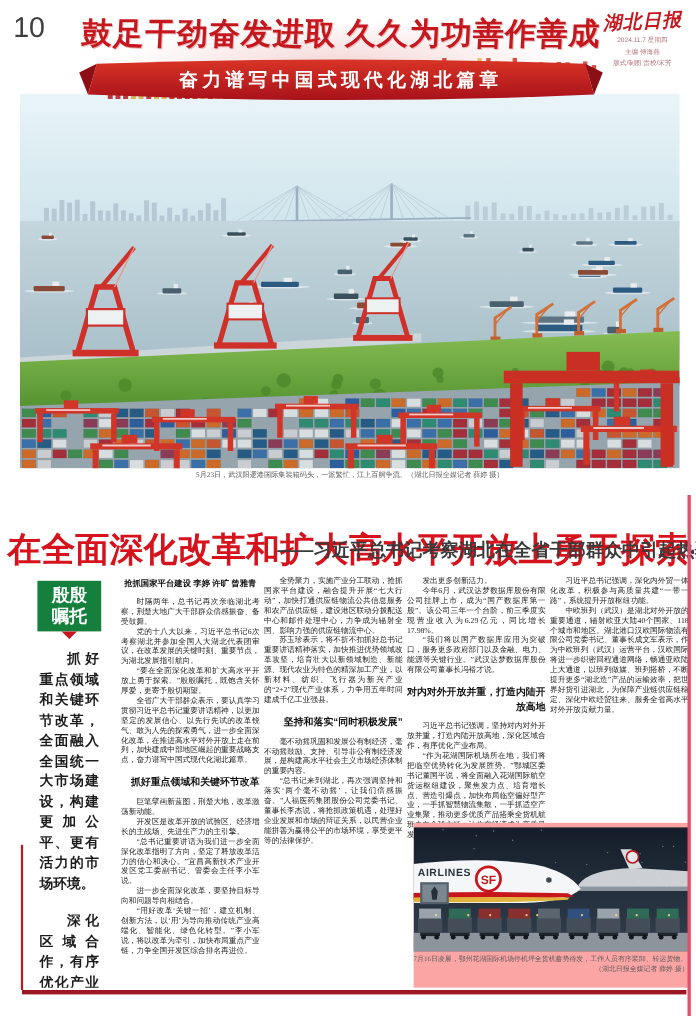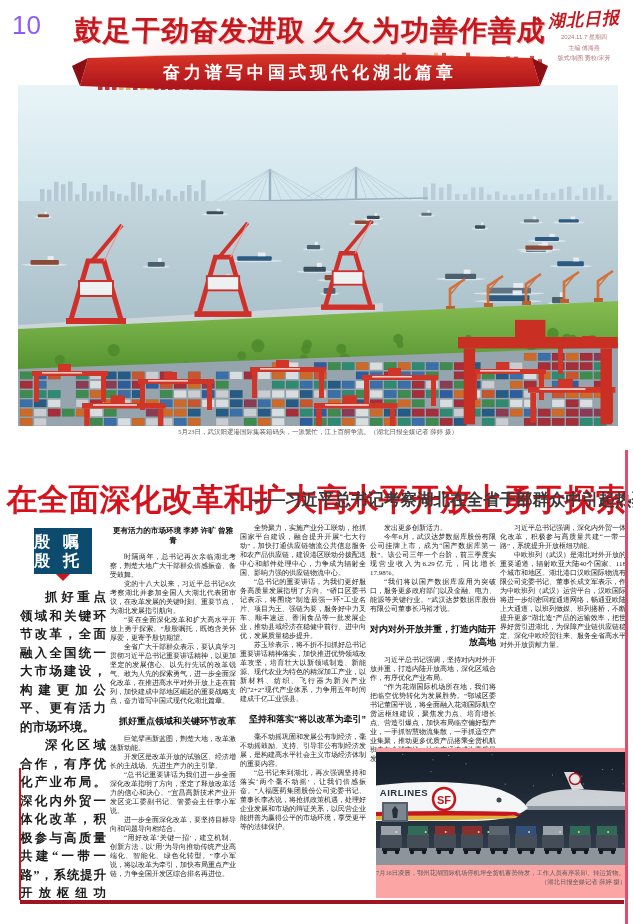--- a/index.html
+++ b/index.html
@@ -1,20 +1,20 @@
 <!DOCTYPE html>
 <html><head>
 <meta charset="utf-8">
 <style>
   html,body{margin:0;padding:0;background:#f2f2f2;}
   .page{position:relative;width:633px;height:924px;margin:0 auto;background:#ffffff;
         font-family:"Liberation Sans","DejaVu Sans",sans-serif;overflow:hidden;}
 
   
-  .page-number{position:absolute;left:12px;top:10px;font-size:26px;color:#8b5cf6;font-weight:400;}
+  .page-number{position:absolute;left:12px;top:10px;font-size:26px;color:#404040;font-weight:400;}
   .masthead{position:absolute;right:6px;top:8px;width:86px;text-align:center;}
   .masthead .logo{font-family:"Liberation Serif","DejaVu Serif",serif;font-weight:bold;font-style:italic;
                   font-size:17px;color:#c5171e;transform:rotate(-3deg);letter-spacing:1px;}
   .masthead .small{font-size:6px;color:#b4767a;line-height:8.5px;margin-top:2px;}
 
   .banner{position:absolute;left:70px;top:12px;width:480px;text-align:center;}
   .banner .calli{position:relative;font-family:"Liberation Serif","DejaVu Serif",serif;font-weight:bold;
                  font-size:28px;color:#c5171e;letter-spacing:1px;transform:skewX(-3deg);
                  text-shadow:1px 1px 0 #e9b6b6;white-space:nowrap;}
   .banner .mountain{position:absolute;left:30px;top:6px;width:420px;height:58px;
@@ -28,27 +28,27 @@
 
   
   .headline{position:absolute;left:0;top:447px;width:633px;text-align:center;
             font-size:31px;font-weight:bold;color:#d6131d;letter-spacing:0px;white-space:nowrap;margin-top:32px;}
   .subheadline{position:absolute;left:0;top:489px;width:633px;text-align:right;
             font-size:16.5px;font-weight:bold;color:#3a3a3a;padding-left:48px;}
 
   
   .body-area{position:absolute;left:20px;top:524px;width:606px;height:374px;display:flex;gap:4px;overflow:hidden;}
   .sidebar{width:86px;flex:0 0 86px;}
-  .quote-box{width:58px;height:46px;background:#0c4a6e;color:#fff;margin:4px auto 14px auto;position:relative;
-             display:flex;flex-direction:row;align-items:center;justify-content:center;
+  .quote-box{width:58px;height:46px;background:#15803d;color:#fff;margin:4px auto 14px auto;position:relative;
+             display:flex;flex-direction:column;align-items:center;justify-content:center;
              font-family:"Liberation Serif","DejaVu Serif",serif;font-weight:bold;font-size:16px;line-height:19px;}
   .quote-box:after{content:"";position:absolute;left:50%;bottom:-7px;transform:translateX(-50%);
              border-left:7px solid transparent;border-right:7px solid transparent;border-top:7px solid #c9161e;}
   .quote-text p{font-family:"Liberation Serif","DejaVu Serif",serif;font-weight:bold;font-size:12.5px;
-             line-height:18.5px;color:#1c1c1c;text-align:justify;text-indent:2em;margin:0;}
+             line-height:18.5px;color:#1c1c1c;text-align:justify;text-indent:2em;margin:16px;}
   .cols{display:flex;gap:4px;flex:1 1 auto;position:relative;}
   .col{width:126px;flex:0 0 126px;overflow:hidden;}
   .byline{text-align:center;font-weight:bold;font-size:7.6px;color:#111;margin:2px 0 7px 0;}
   .subhead{text-align:right;font-weight:bold;font-size:9px;color:#111;margin:9px 0 7px 0;}
   .bodyp{font-family:"Liberation Serif","DejaVu Serif",serif;font-size:7px;line-height:9px;color:#232323;
          text-align:justify;text-indent:2em;margin:0;}
 
   
   .inset-photo{position:absolute;right:0px;bottom:0px;width:250px;height:146px;background:#fca5a5;padding-top:4px;}
   .inset-photo svg{display:block;}
@@ -727,37 +727,36 @@
       </div>
       <div class="quote-text">
         <p>抓好重点领域和关键环节改革，全面融入全国统一大市场建设，构建更加公平、更有活力的市场环境。</p>
         <p>深化区域合作，有序优化产业布局。深化内外贸一体化改革，积极参与高质量共建“一带一路”，系统提升开放枢纽功能。</p>
       </div>
     </div>
 
     <div class="cols">
 
       <div class="col">
-          <div class="byline">更有活力的市场环境 李婷 许旷 曾雅青</div>
+          <div class="byline">抢抓国家平台建设 李婷 许旷 曾雅青</div>
           <p class="bodyp">时隔两年，总书记再次亲临湖北考察，荆楚大地广大干部群众倍感振奋、备受鼓舞。</p>
           <p class="bodyp">党的十八大以来，习近平总书记6次考察湖北并参加全国人大湖北代表团审议，在改革发展的关键时刻、重要节点，为湖北发展指引航向。</p>
           <p class="bodyp">“要在全面深化改革和扩大高水平开放上勇于探索。”殷殷嘱托，既饱含关怀厚爱，更寄予殷切期望。</p>
           <p class="bodyp">全省广大干部群众表示，要认真学习贯彻习近平总书记重要讲话精神，以更加坚定的发展信心、以先行先试的改革锐气、敢为人先的探索勇气，进一步全面深化改革，在推进高水平对外开放上走在前列，加快建成中部地区崛起的重要战略支点，奋力谱写中国式现代化湖北篇章。</p>
           <div class="subhead">抓好重点领域和关键环节改革</div>
           <p class="bodyp">巨笔擘画新蓝图，荆楚大地，改革激荡新动能。</p>
           <p class="bodyp">开发区是改革开放的试验区、经济增长的主战场、先进生产力的主引擎。</p>
           <p class="bodyp">“总书记重要讲话为我们进一步全面深化改革指明了方向，坚定了释放改革活力的信心和决心。”宜昌高新技术产业开发区党工委副书记、管委会主任李小军说。</p>
           <p class="bodyp">进一步全面深化改革，要坚持目标导向和问题导向相结合。</p>
           <p class="bodyp">“用好改革‘关键一招’，建立机制、创新方法，以‘用’为导向推动传统产业高端化、智能化、绿色化转型。”李小军说，将以改革为牵引，加快布局重点产业链，力争全国开发区综合排名再进位。</p>
         </div>
         <div class="col">
           <p class="bodyp">全势聚力，实施产业分工联动，抢抓国家平台建设，融合提升开展“七大行动”，加快打通供应链物流公共信息服务和农产品供应链，建设港区联动分拨配送中心和邮件处理中心，力争成为辐射全国、影响力强的供应链物流中心。</p>
-          <p class="bodyp">“总书记的重要讲话，为我们更好服务高质量发展指明了方向。”硚口区委书记表示，将围绕“制造最强一环”工业名片、项目为王、强链为要，服务好中力叉车、顺丰速运、香润食品等一批发展企业，推动县域经济在稳健中前行、进中向优，发展质量稳步提升。</p>
           <p class="bodyp">苏玉珍表示，将不折不扣抓好总书记重要讲话精神落实，加快推进优势领域改革攻坚，培育壮大以新领域制造、新能源、现代农业为特色的精深加工产业，以新材料、纺织、飞行器为新兴产业的“2+2”现代产业体系，力争用五年时间建成千亿工业强县。</p>
-          <div class="subhead">坚持和落实“将以改革为牵引”</div>
+          <div class="subhead">坚持和落实“同时积极发展”</div>
           <p class="bodyp">毫不动摇巩固和发展公有制经济，毫不动摇鼓励、支持、引导非公有制经济发展，是构建高水平社会主义市场经济体制的重要内容。</p>
           <p class="bodyp">“总书记来到湖北，再次强调坚持和落实‘两个毫不动摇’，让我们倍感振奋。”人福医药集团股份公司党委书记、董事长李杰说，将抢抓政策机遇，处理好企业发展和市场的辩证关系，以民营企业能拼善为赢得公平的市场环境，享受更平等的法律保护。</p>
         </div>
         <div class="col">
           <p class="bodyp">发出更多创新活力。</p>
           <p class="bodyp">今年6月，武汉达梦数据库股份有限公司挂牌上市，成为“国产数据库第一股”。该公司三年一个台阶，前三季度实现营业收入为6.29亿元，同比增长17.98%。</p>
           <p class="bodyp">“我们将以国产数据库应用为突破口，服务更多政府部门以及金融、电力、能源等关键行业。”武汉达梦数据库股份有限公司董事长冯裕才说。</p>
           <div class="subhead">对内对外开放并重，打造内陆开放高地</div>
           <p class="bodyp">习近平总书记强调，坚持对内对外开放并重，打造内陆开放高地，深化区域合作，有序优化产业布局。</p>
           <p class="bodyp">“作为花湖国际机场所在地，我们将把临空优势转化为发展胜势。”鄂城区委书记董国平说，将全面融入花湖国际航空货运枢纽建设，聚焦发力点、培育增长点、营造引爆点，加快布局临空偏好型产业，一手抓智慧物流集散，一手抓适空产业集聚，推动更多优质产品搭乘全货机航班走向全球市场，让临空经济成为高质量发展的强劲引擎。</p>

